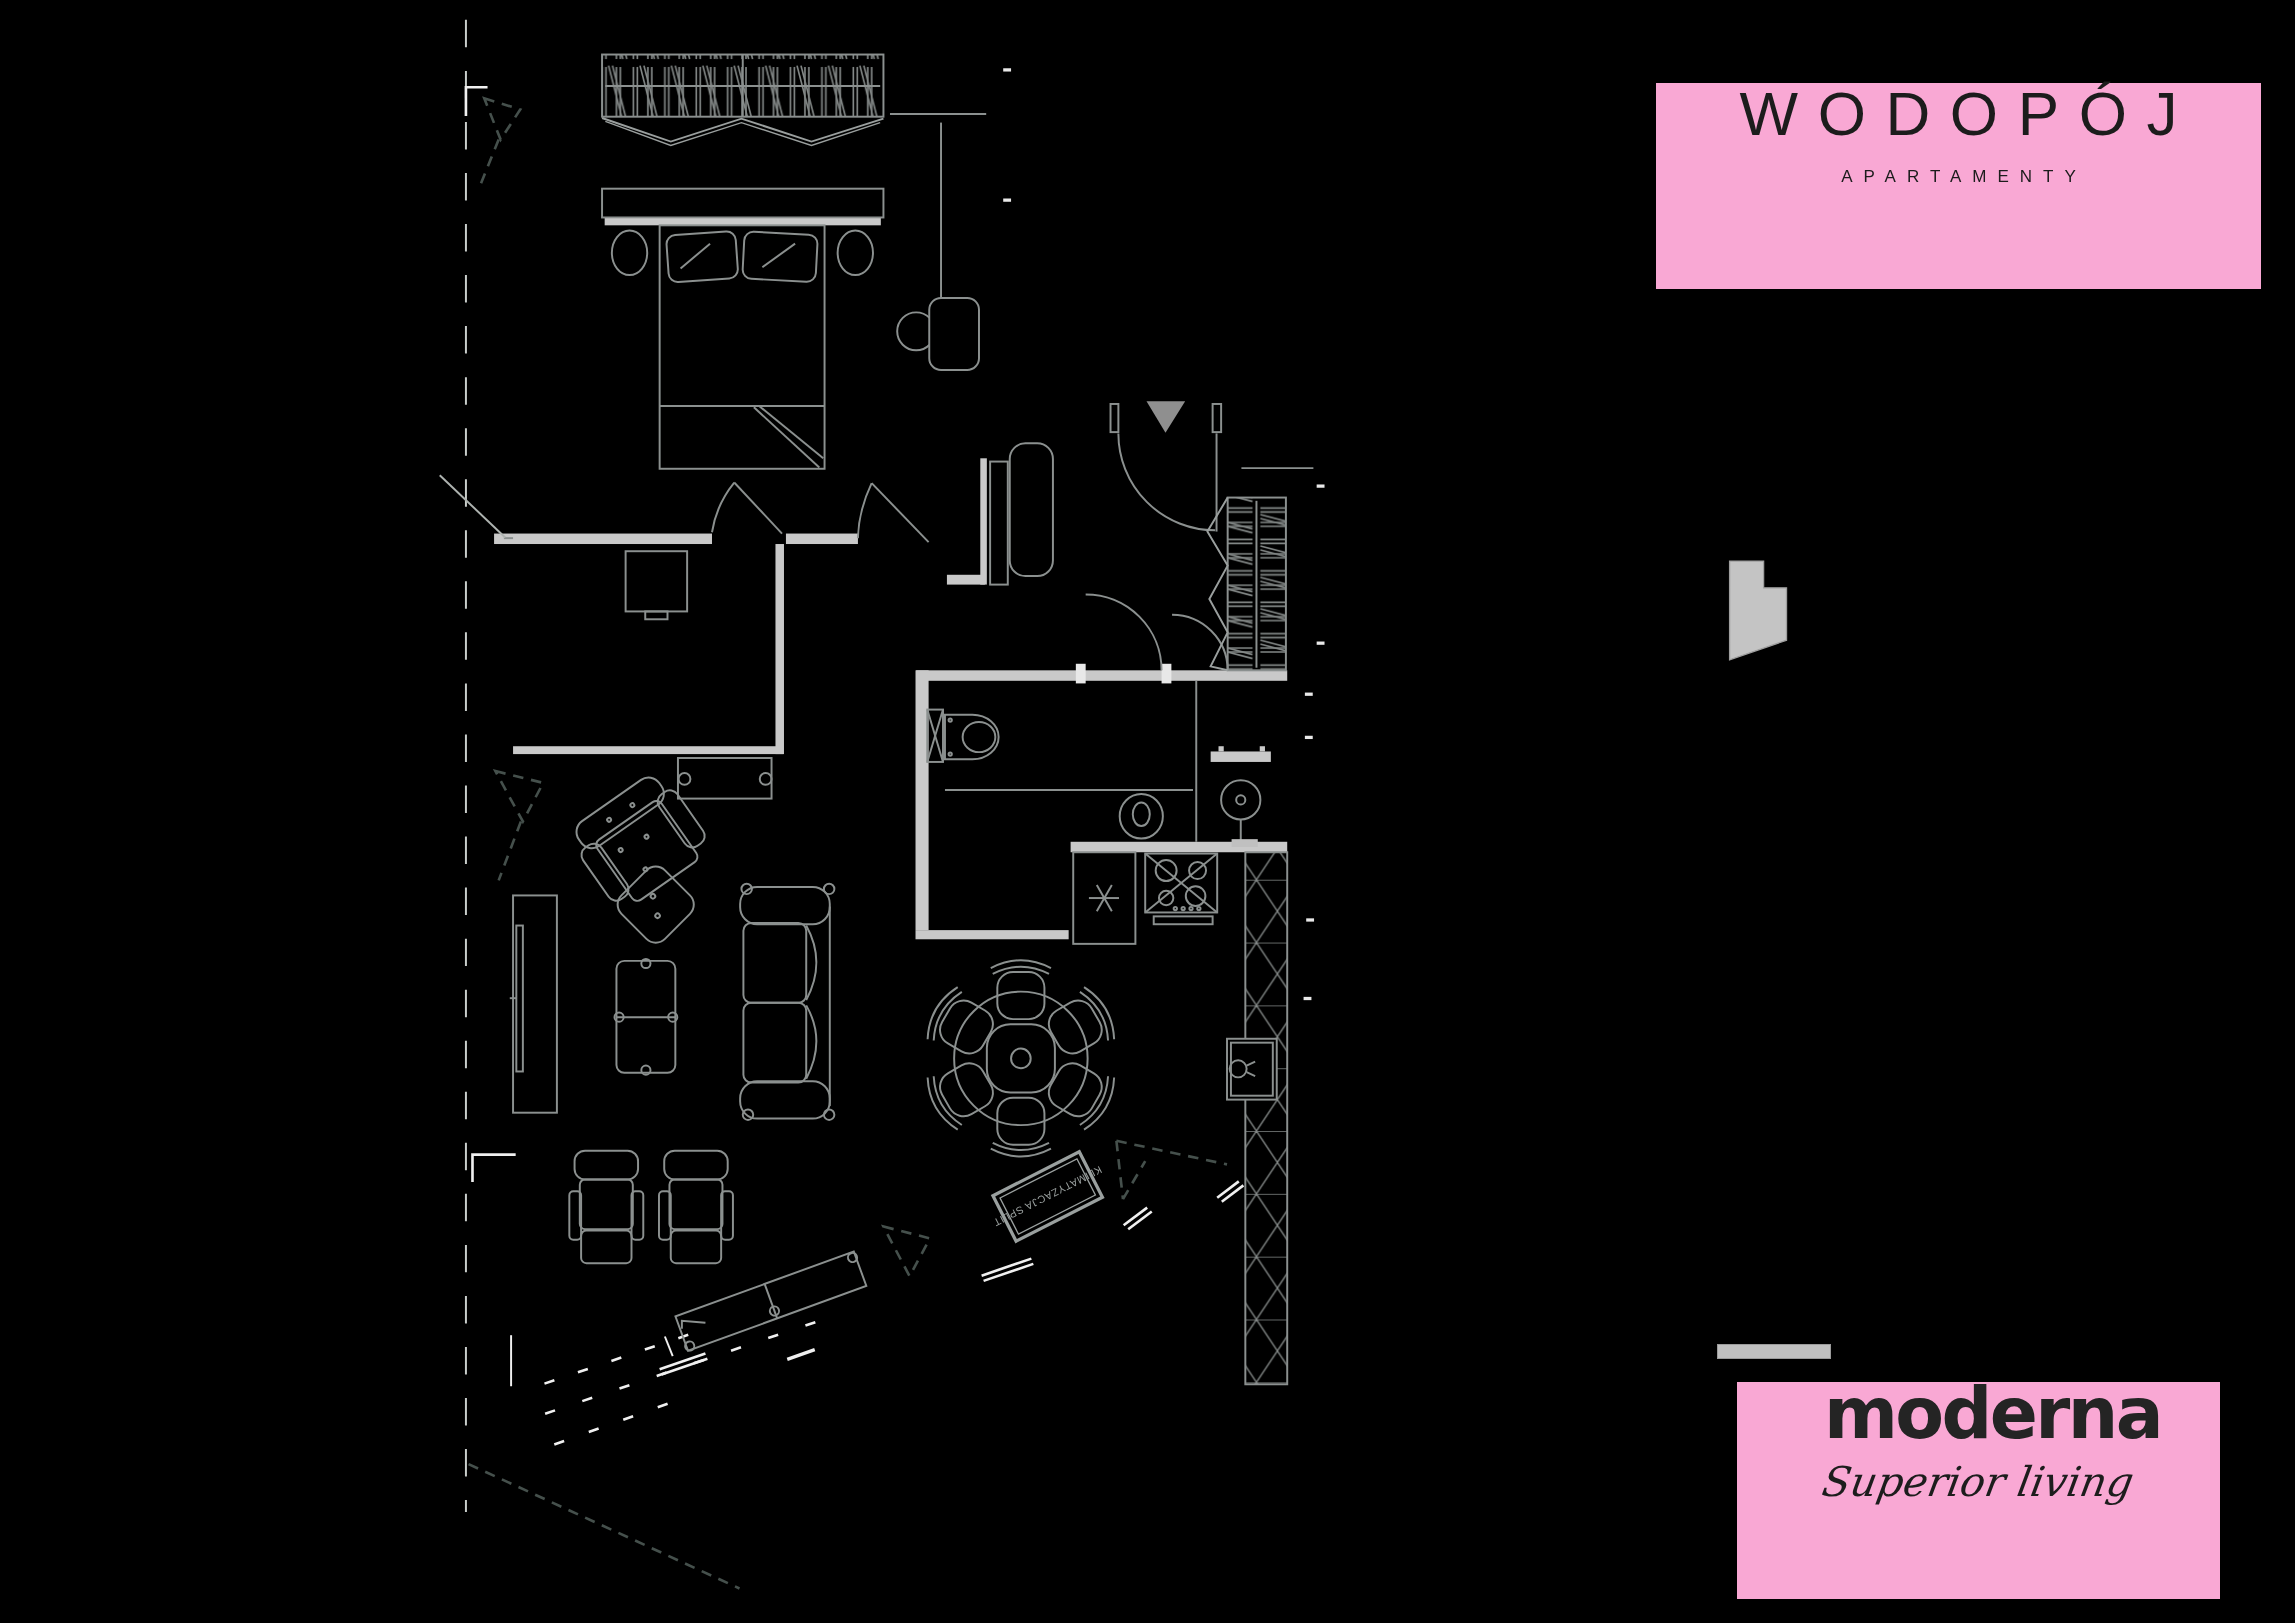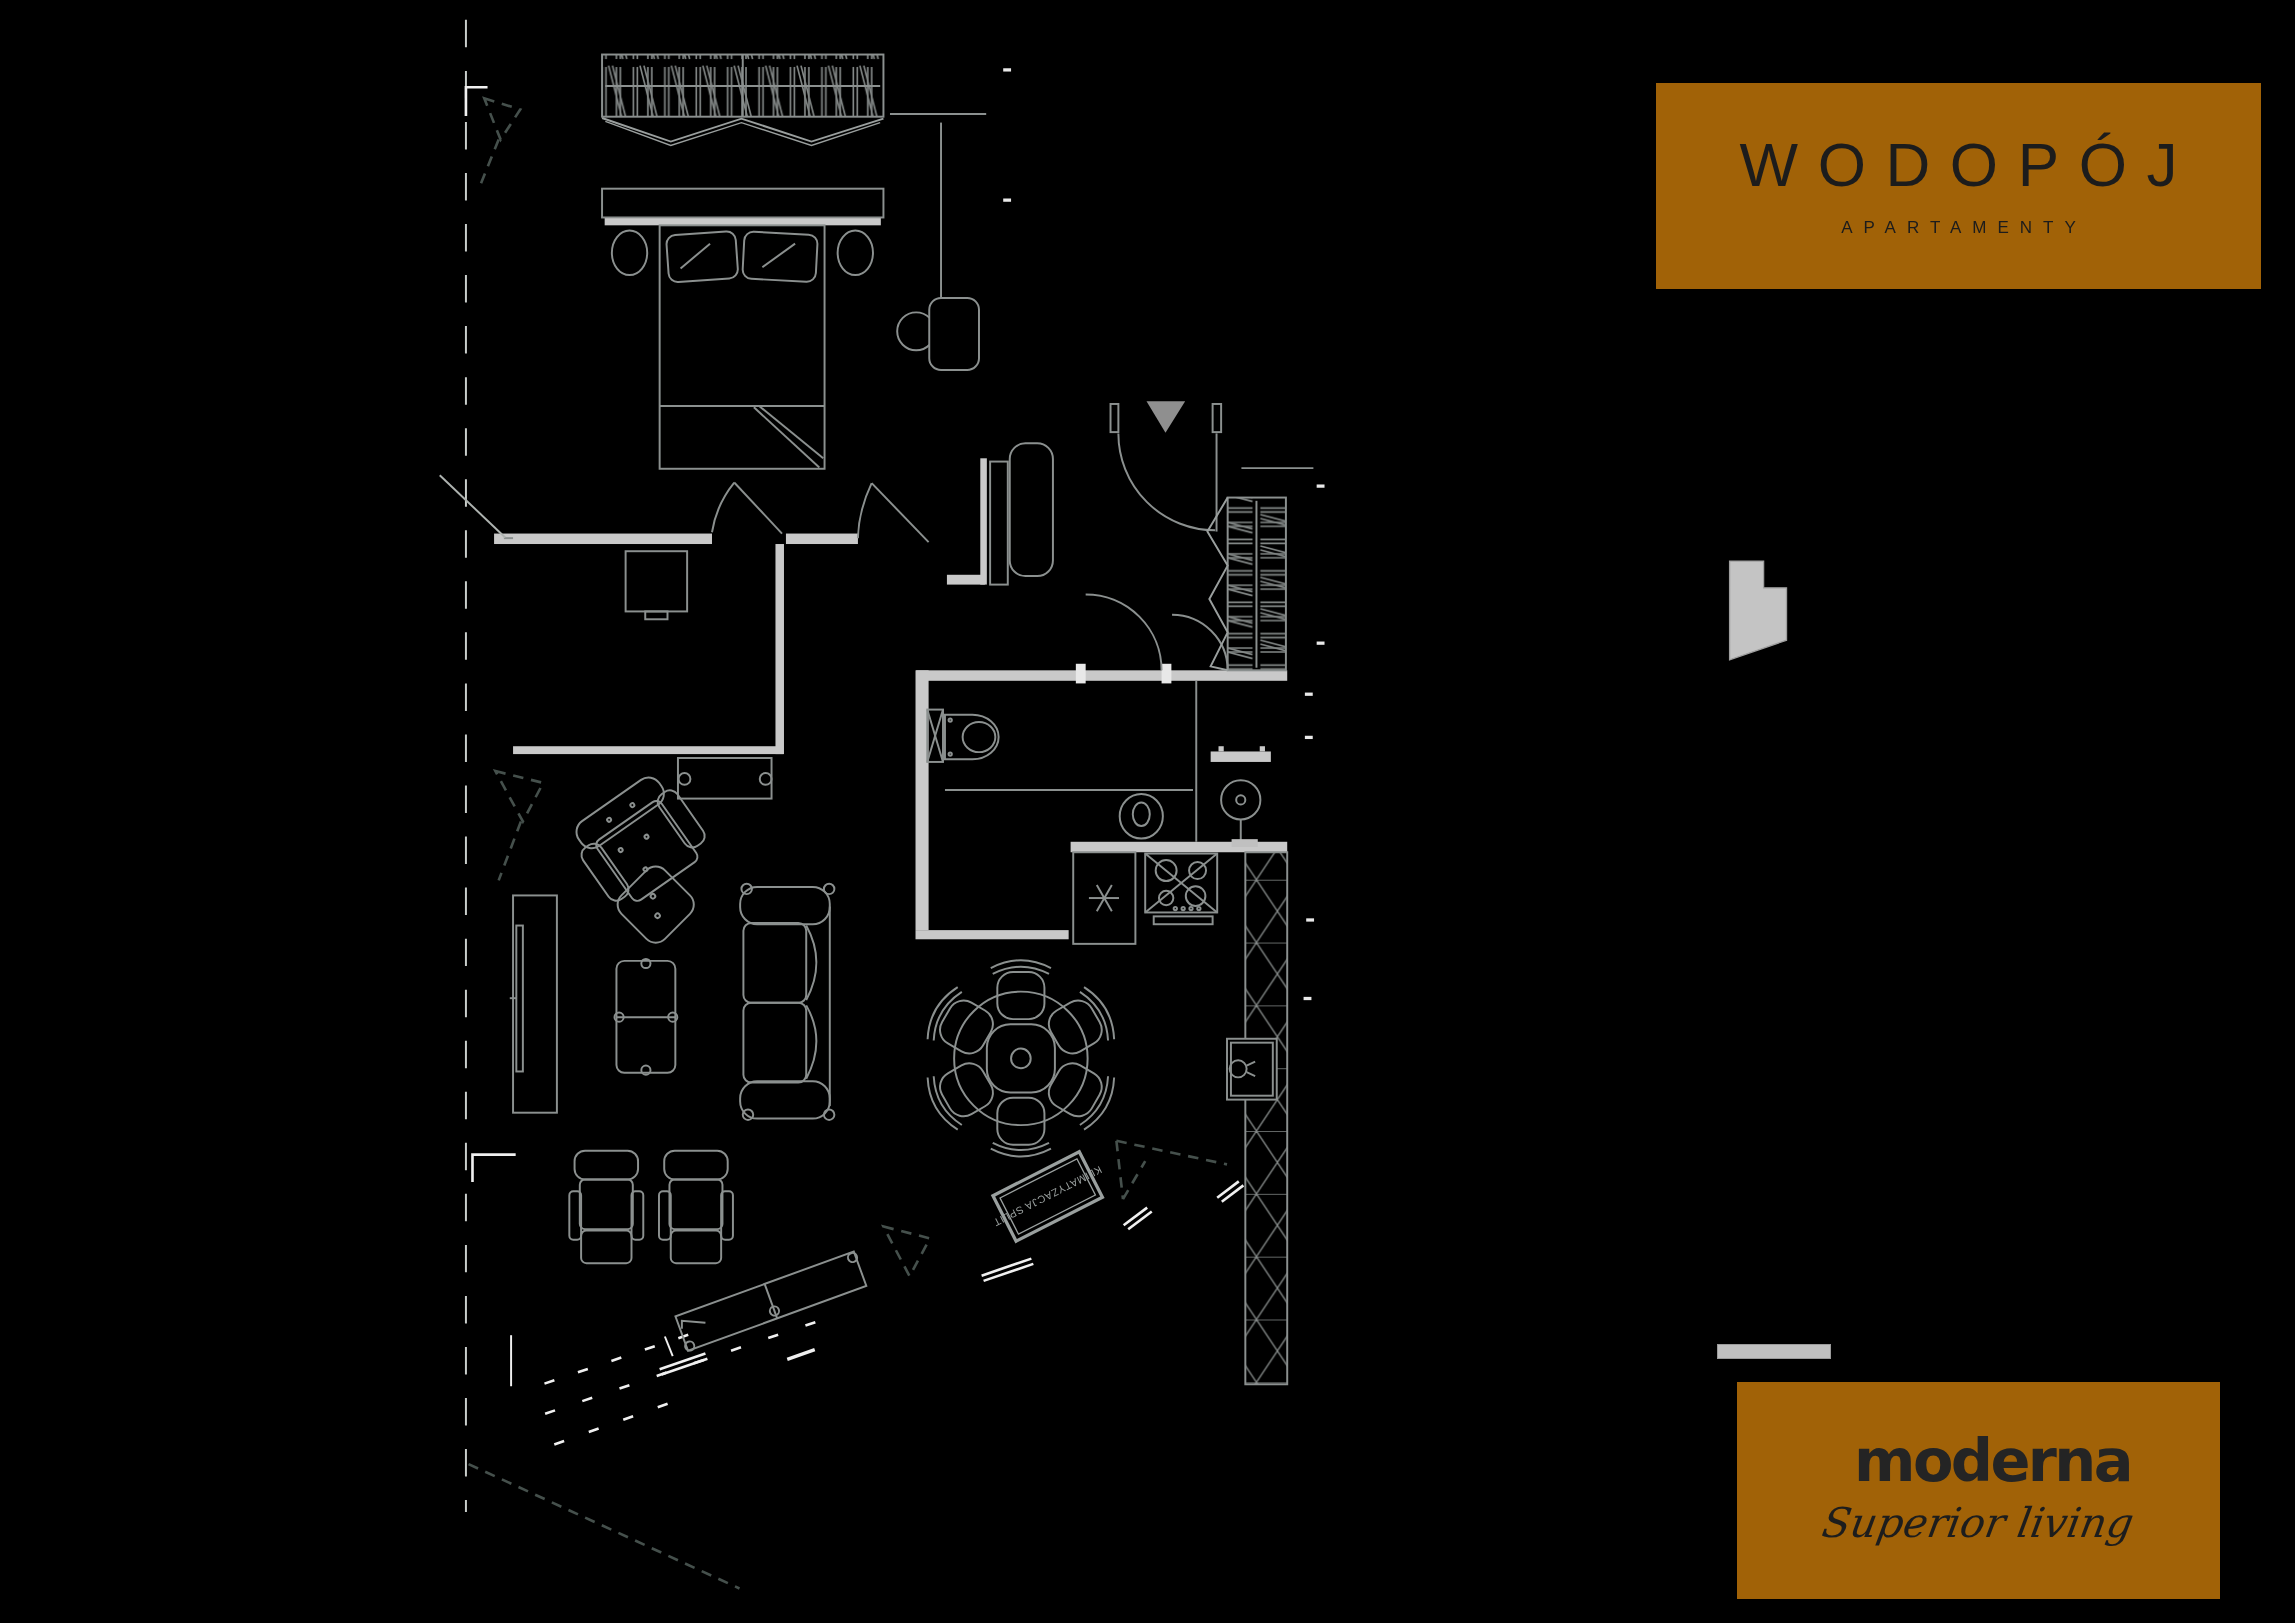--- a/index.html
+++ b/index.html
@@ -1,26 +1,26 @@
 <!DOCTYPE html>
 <html style="font-size:10.5px"><head>
 <meta charset="utf-8">
 <style>
   html,body{margin:0;padding:0;background:#000;}
   body{width:2295px;height:1624px;position:relative;overflow:hidden;
        font-family:"Liberation Sans",sans-serif;}
-  .logo-box{position:absolute;background:#a16207;display:flex;flex-direction:column;
-            align-items:center;justify-content:center;}
+  .logo-box{position:absolute;background:#f9a8d4;display:flex;flex-direction:column;
+            align-items:center;justify-content:flex-start;}
   #wodopoj-box{left:1656px;top:83px;width:605px;height:206px;}
   #wodopoj-title{font-size:62px;letter-spacing:19.6px;color:#1c1c1c;font-weight:400;
                  text-indent:19.6px;line-height:1;}
   #wodopoj-sub{font-size:17px;letter-spacing:11px;color:#1c1c1c;font-weight:400;
                margin-top:22px;text-indent:11px;}
   #moderna-box{left:1737px;top:1382px;width:483px;height:217px;}
-  #moderna-title{font-family:"DejaVu Sans",sans-serif;font-size:59px;font-weight:700;
+  #moderna-title{font-family:"DejaVu Sans",sans-serif;font-size:71px;font-weight:700;
                  letter-spacing:-2.6px;color:#242424;line-height:.9;margin-left:28px;}
   #moderna-sub{font-family:"DejaVu Serif",serif;font-style:italic;font-size:41px;
                color:#1d1d1d;transform:skewX(-10deg);margin-top:11.8px;}
   #divider-bar{position:absolute;left:1717px;top:1344px;width:114px;height:15px;
                background:#c0c0c0;border:0.7px solid #9b9b9b;box-sizing:border-box;}
   #plan-svg{position:absolute;left:0;top:0;}
   svg text.ac{font-family:"Liberation Sans",sans-serif;font-size:16px;letter-spacing:1px;
               fill:#9aa09f;}
 </style>
 </head>

